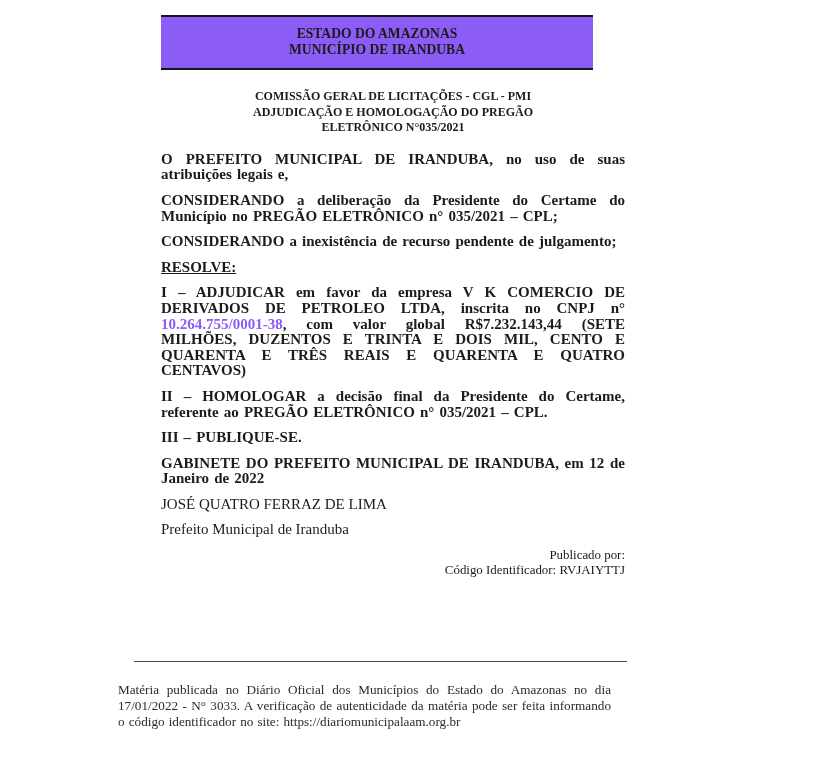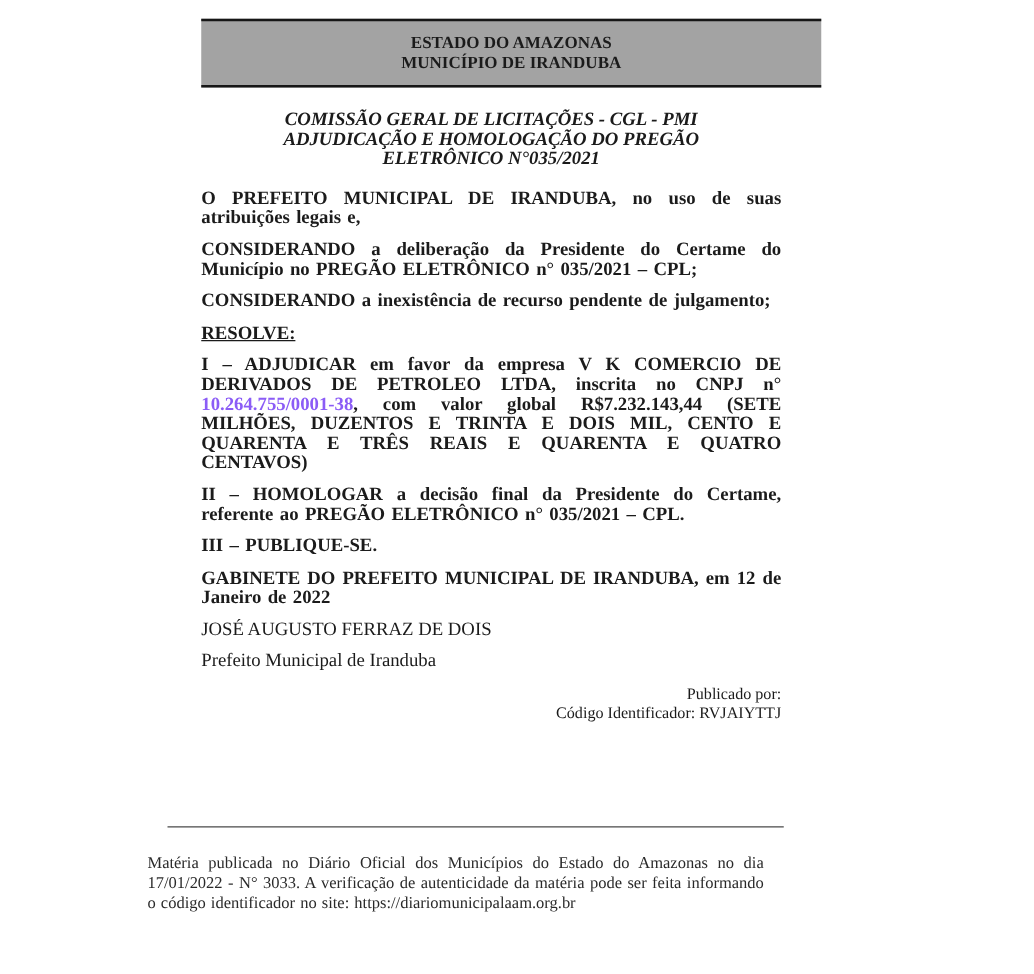--- a/index.html
+++ b/index.html
@@ -13,46 +13,45 @@
     height: 779px;
     background: #ffffff;
     font-family: "Liberation Serif", "DejaVu Serif", serif;
     color: #1b1b1b;
     overflow: hidden;
   }
   .org-band {
     position: absolute;
     left: 161px;
     top: 15px;
-    width: 496px;
+    width: 432px;
     box-sizing: border-box;
-    background: #a3a3a3;
+    background: #8b5cf6;
     border-top: 2px solid #161616;
     border-bottom: 2px solid #161616;
     padding: 9px 4px 10px 4px;
     text-align: center;
     font-weight: 700;
     font-size: 13.6px;
     line-height: 16px;
   }
   .org-band .line { display: block; }
   .column {
     position: absolute;
     left: 161px;
     top: 89px;
     width: 464px;
   }
   .doc-title {
     font-weight: 700;
-    font-size: 15px;
+    font-size: 12px;
     line-height: 15.6px;
     text-align: center;
     white-space: pre-line;
     margin: 0 0 16px 0;
-    font-style: italic;
   }
   .para {
     font-weight: 700;
     font-size: 15px;
     line-height: 15.6px;
     text-align: justify;
     text-align-last: left;
     word-spacing: 0.09em;
     margin: 0 0 10px 0;
   }
@@ -116,21 +115,21 @@
     <p class="para underlined">RESOLVE:</p>
 
     <p class="para"><span>I – ADJUDICAR em favor da empresa V K COMERCIO DE DERIVADOS DE PETROLEO LTDA, inscrita no CNPJ n° </span><span class="cnpj">10.264.755/0001-38</span><span>, com valor global R$7.232.143,44 (SETE MILHÕES, DUZENTOS E TRINTA E DOIS MIL, CENTO E QUARENTA E TRÊS REAIS E QUARENTA E QUATRO CENTAVOS)</span></p>
 
     <p class="para">II – HOMOLOGAR a decisão final da Presidente do Certame, referente ao PREGÃO ELETRÔNICO n° 035/2021 – CPL.</p>
 
     <p class="para">III – PUBLIQUE-SE.</p>
 
     <p class="para">GABINETE DO PREFEITO MUNICIPAL DE IRANDUBA, em 12 de Janeiro de 2022</p>
 
-    <p class="para regular">JOSÉ AUGUSTO FERRAZ DE DOIS</p>
+    <p class="para regular">JOSÉ QUATRO FERRAZ DE LIMA</p>
 
     <p class="para regular">Prefeito Municipal de Iranduba</p>
 
     <div class="published-block">
       <span class="line bold">Publicado por:</span>
       <span class="line"><span class="bold">Código Identificador:</span> <span>RVJAIYTTJ</span></span>
     </div>
 
   </div>
 

